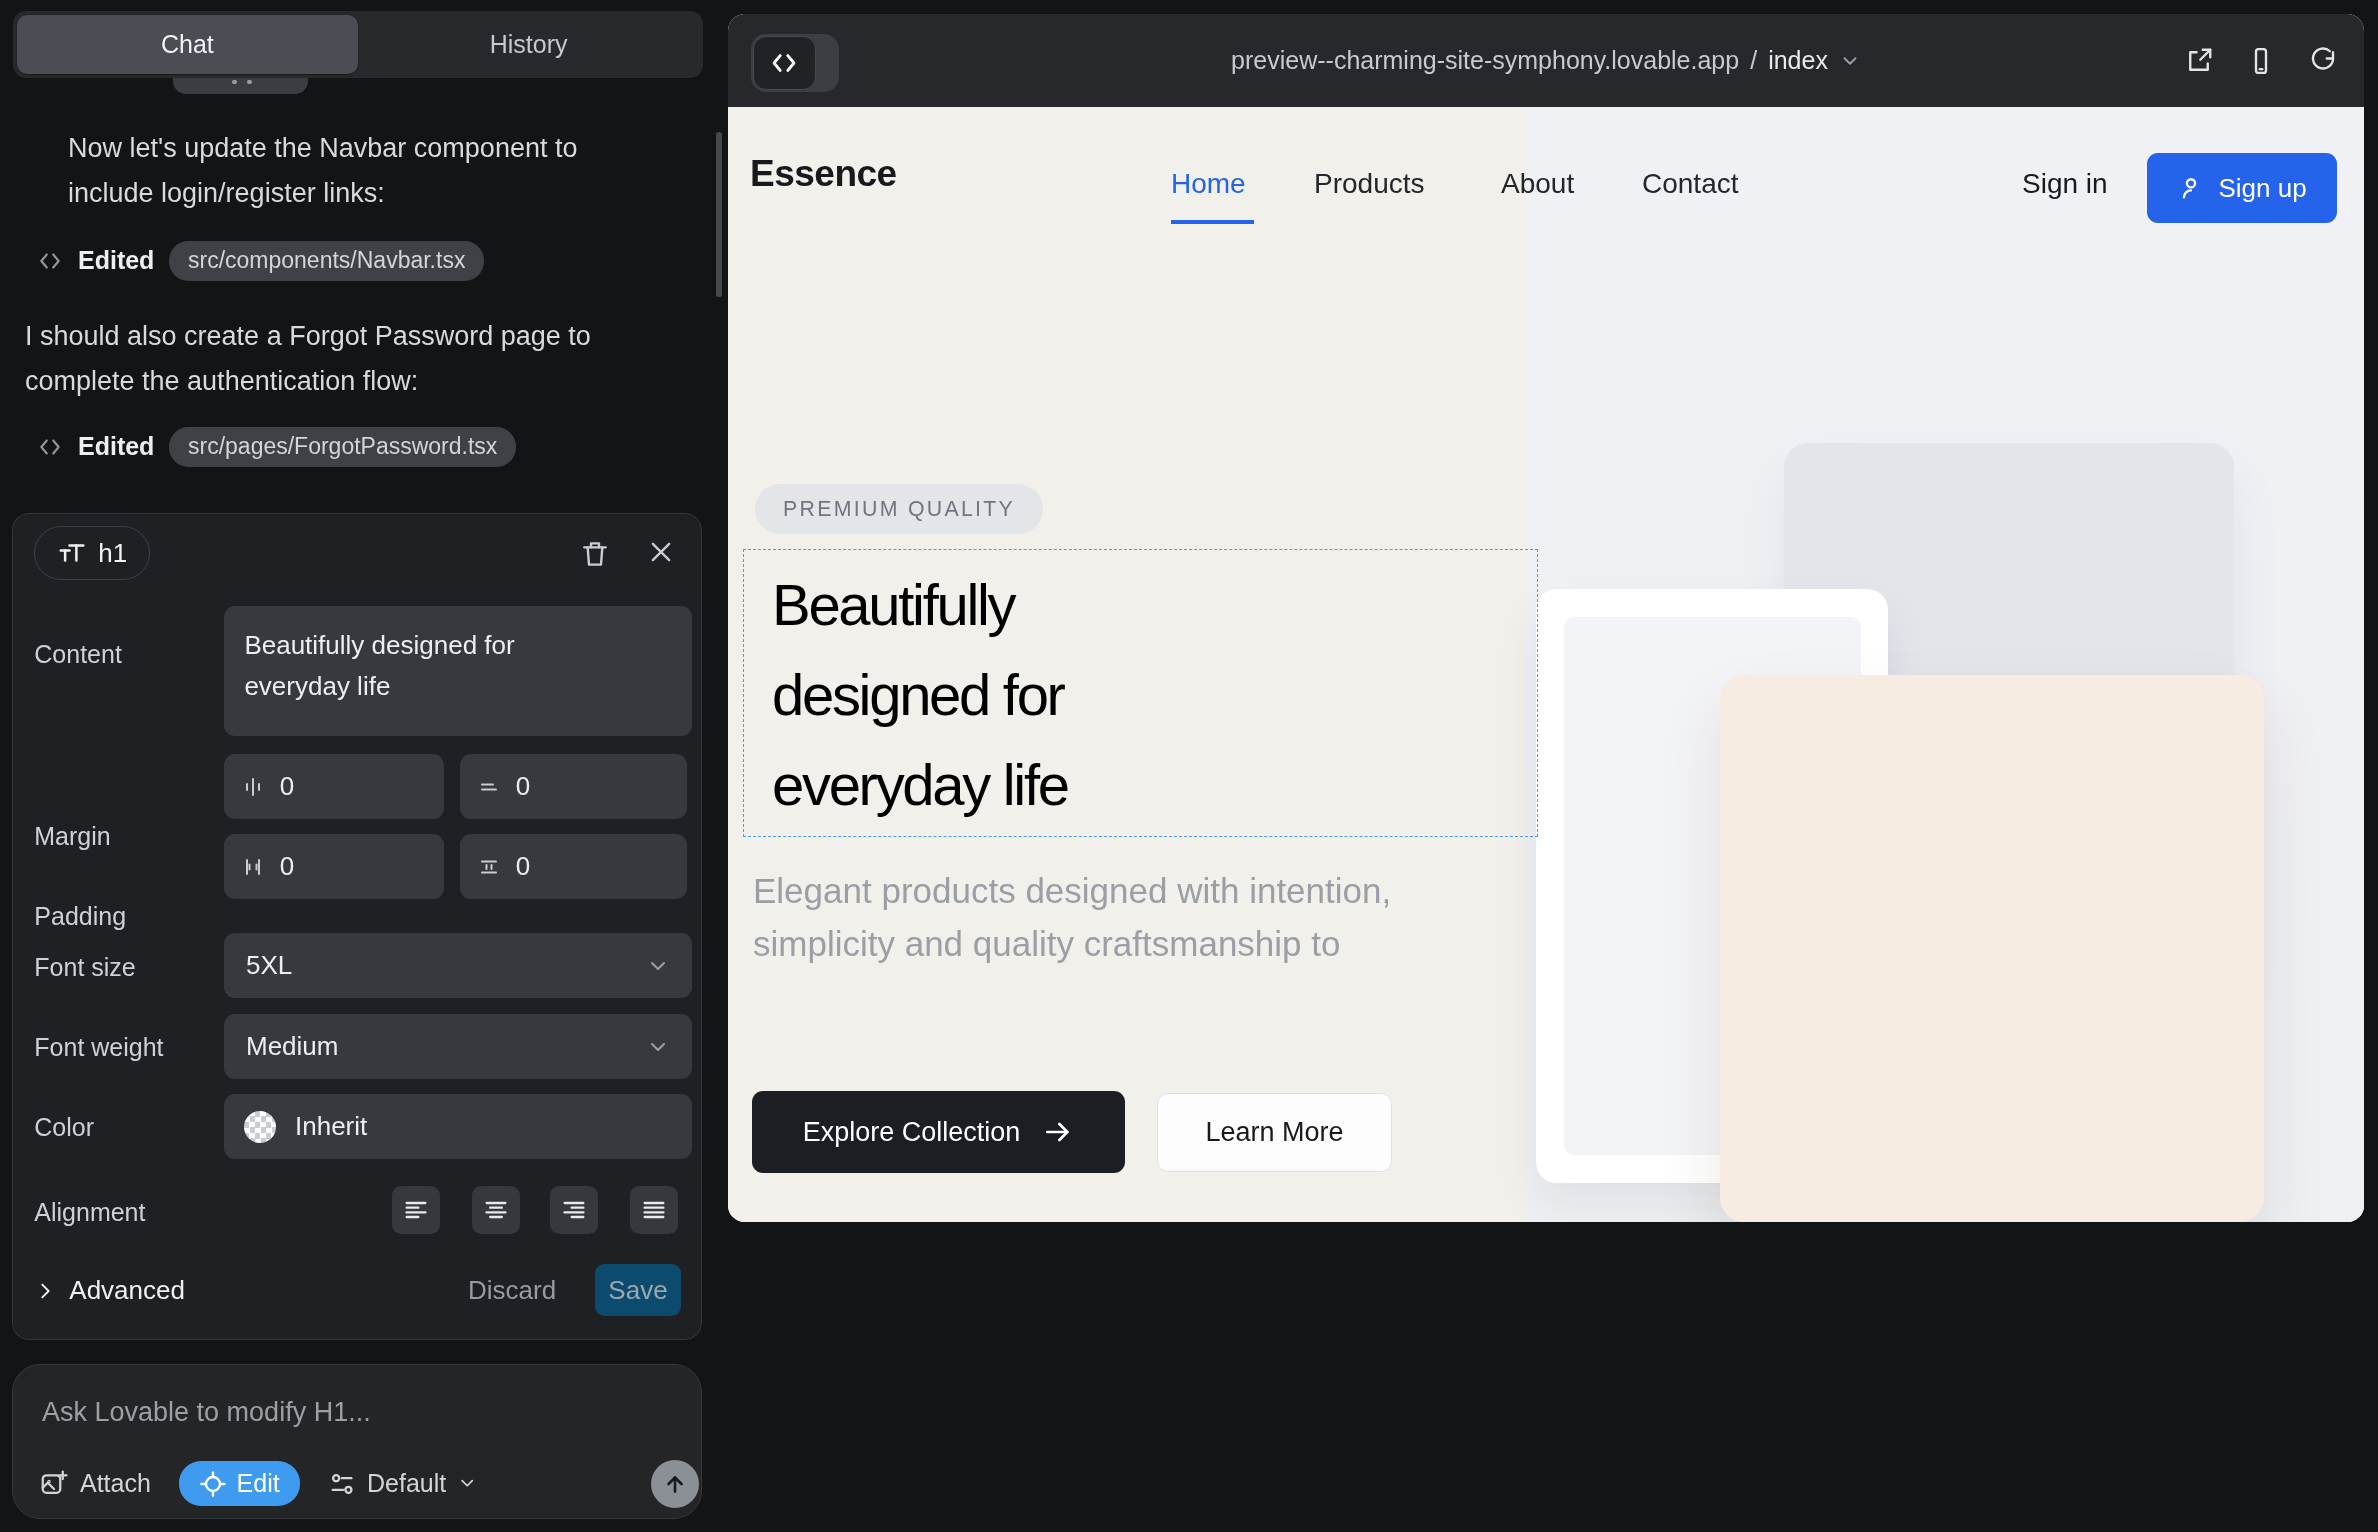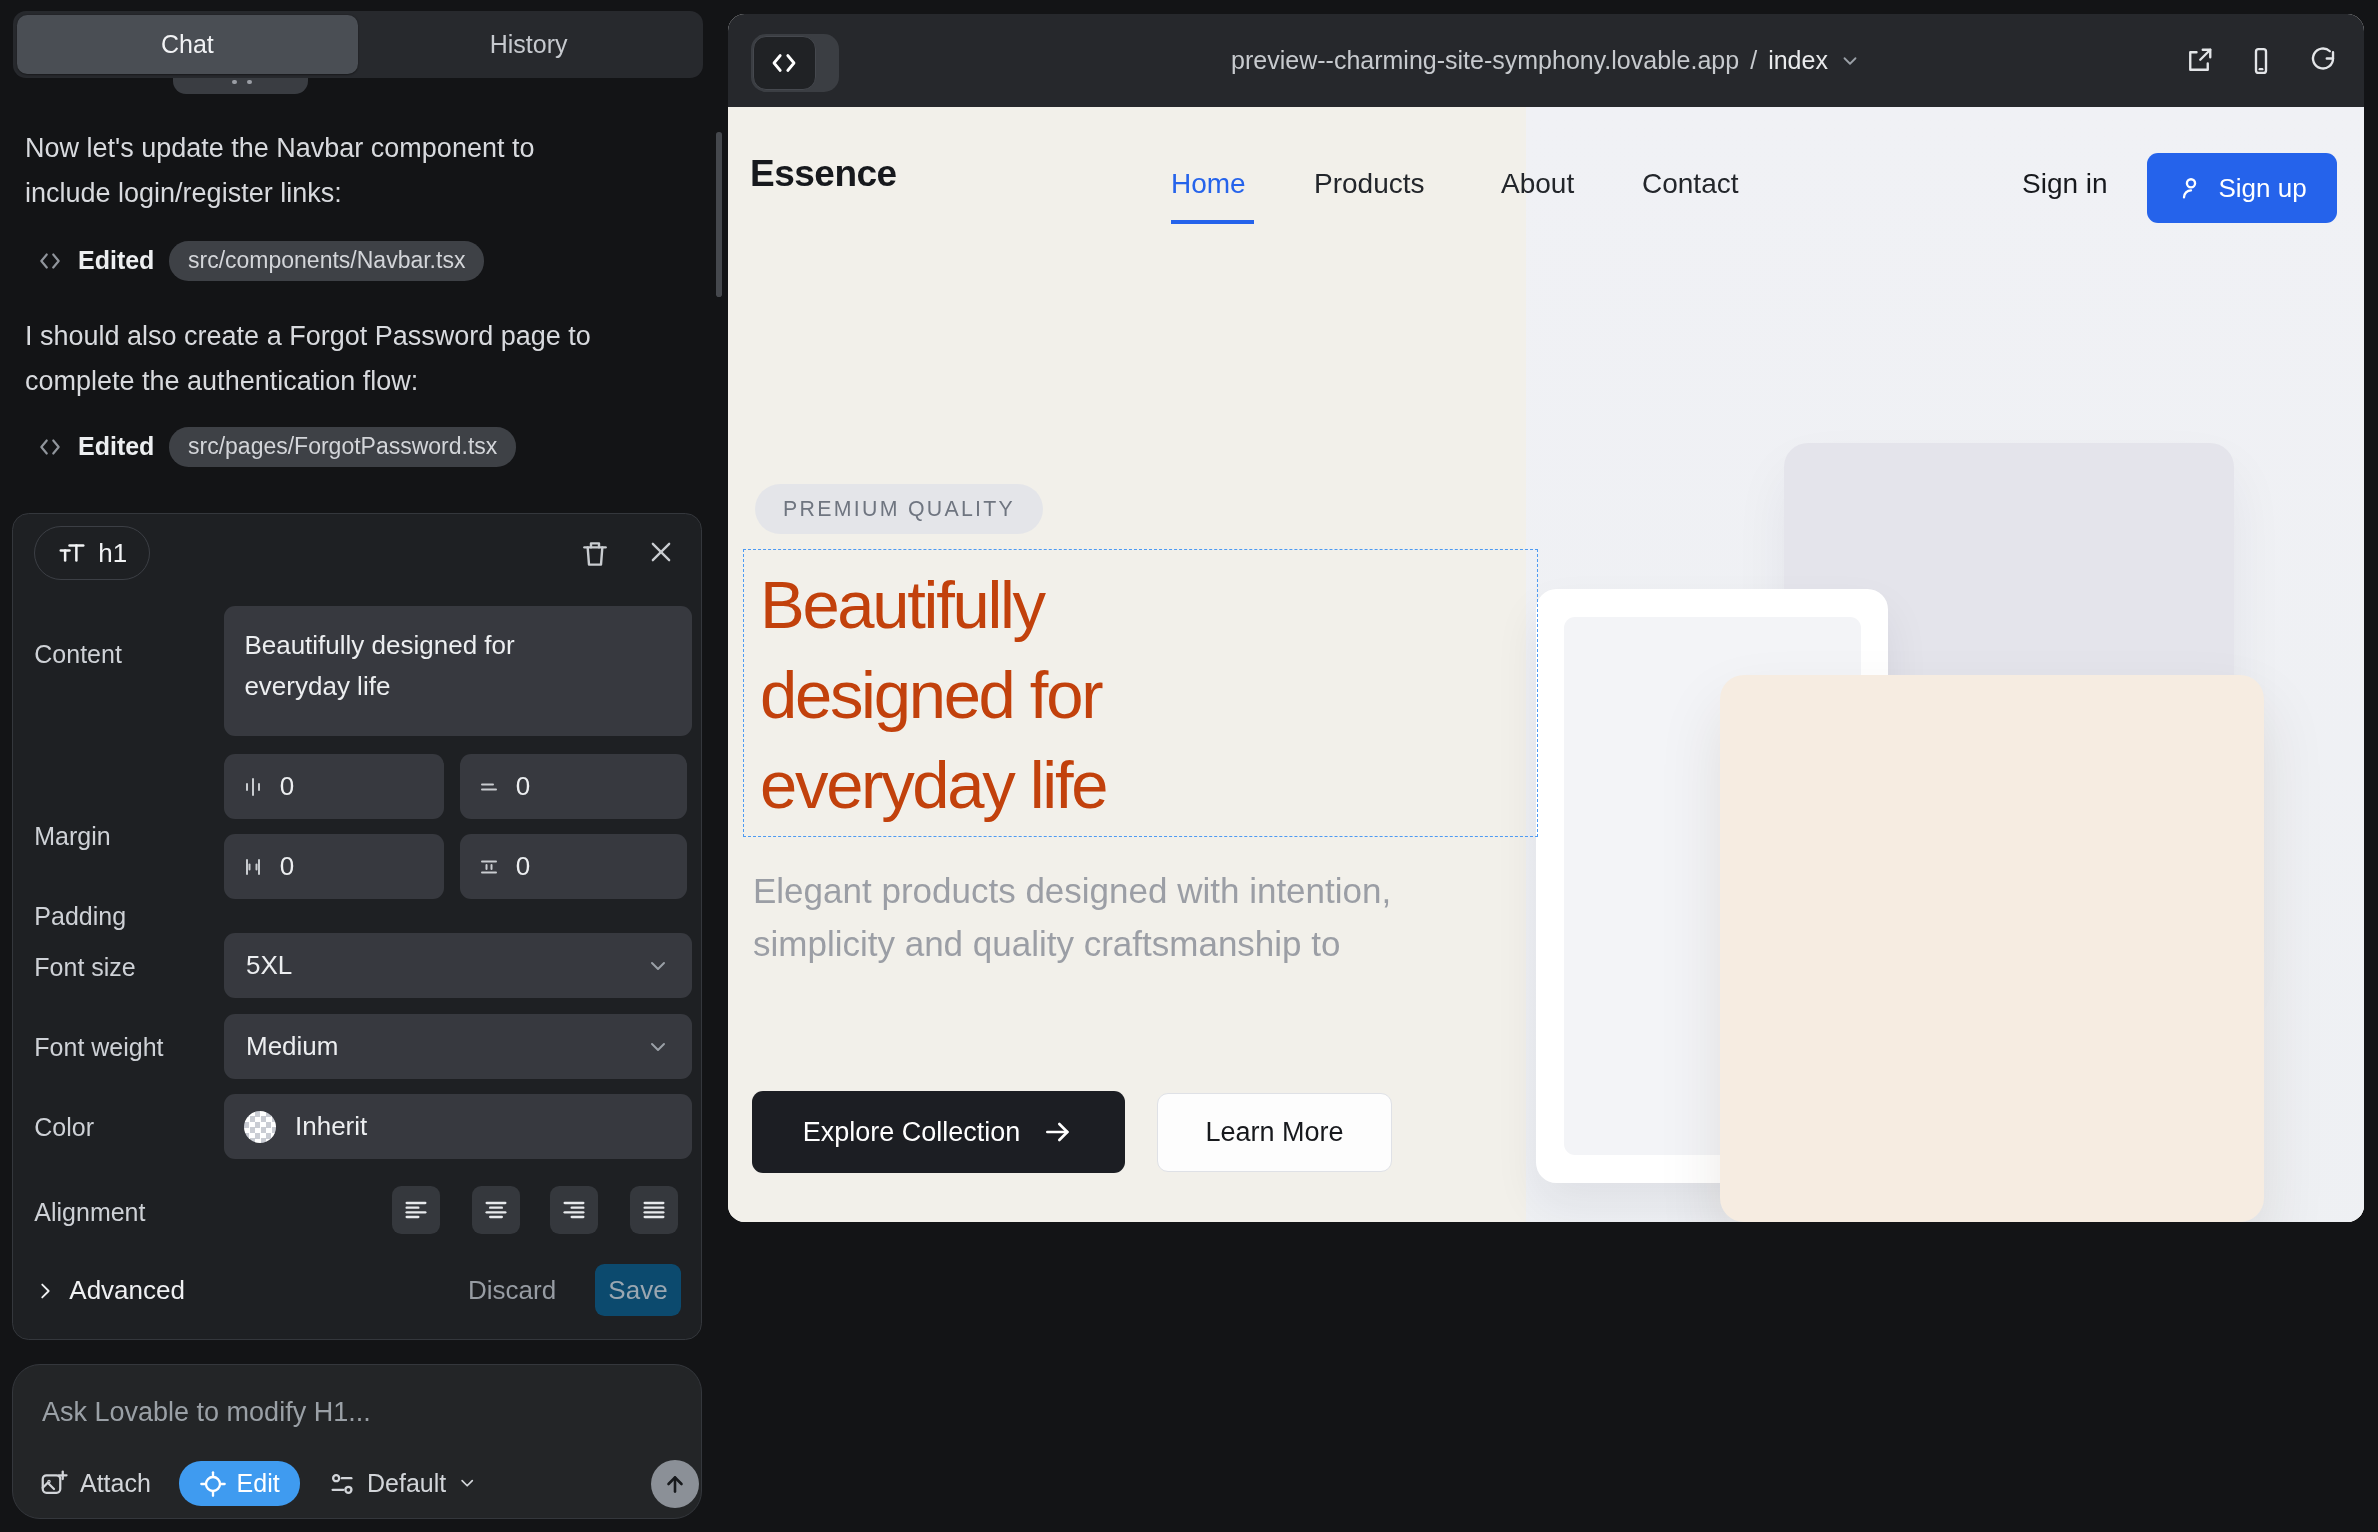--- a/index.html
+++ b/index.html
@@ -19,21 +19,21 @@
 
   .clipped-chip { position:absolute; left:173px; top:78px; width:135px; height:16px; background:#3a3d42;
                   border-radius:0 0 13px 13px; }
   .clipped-chip::before { content:""; position:absolute; left:59px; top:1.9px; width:4.6px; height:4.6px;
                   border-radius:50%; background:#9a9ea4; box-shadow:15px 0 0 #9a9ea4; }
 
   .panel-scrollbar { position:absolute; left:716px; top:132px; width:5.6px; height:165px;
                      background:#45484d; border-radius:2.8px; }
 
   .chat-msg { position:absolute; left:25px; width:677px; color:#d8dade; font-size:27px; line-height:45px; }
-  .msg-1 { top:126px; } .msg-2 { top:314px; }
+  .msg-1 { top:126px;margin-left:43px; } .msg-2 { top:314px; }
 
   .edited-row { position:absolute; left:37px; height:41px; display:flex; align-items:center; gap:15px; }
   .edited-1 { top:240px; } .edited-2 { top:426px; }
   .edited-row .code-ic { color:#90959c; }
   .edited-label { color:#eceef0; font-size:25px; font-weight:bold; }
   .file-chip { background:#3e4146; color:#d3d5d9; font-size:23px; padding:6.5px 18.6px; border-radius:19.5px; }
 
   
   .editor { position:absolute; left:12px; top:513px; width:690px; height:827px; background:#1e2023;
             border:0.9px solid #34373c; border-radius:16.7px; }
@@ -115,22 +115,22 @@
   .signin { position:absolute; left:1294px; top:61px; font-size:28px; color:#17191d; cursor:pointer; }
   .signup { position:absolute; left:1419px; top:46px; width:190px; height:70px; background:#2563eb; color:#fff;
             border:none; border-radius:11px; font-size:26px; display:flex; align-items:center;
             justify-content:center; gap:13px; cursor:pointer; }
 
   .badge { position:absolute; left:27px; top:377px; height:50px; padding:0 28px; background:#e4e5e9;
            border-radius:25px; display:flex; align-items:center; font-size:21.3px; letter-spacing:2.3px;
            color:#6f7580; font-weight:500; }
   .selection-box { position:absolute; left:15px; top:442px; width:795px; height:288px;
                    border:1.9px dashed #4d9af2; }
-  .hero-h1 { position:absolute; left:32px; top:453px; font-size:67px; line-height:90px; font-weight:500;
-             color:#c2410c; letter-spacing:-2.3px; }
+  .hero-h1 { position:absolute; left:44px; top:453px; font-size:58px; line-height:90px; font-weight:500;
+             color:#000000; letter-spacing:-2.3px; }
   .hero-p { position:absolute; left:25px; top:757px; font-size:35px; line-height:53px; color:#9b9ea5; }
   .cta-primary { position:absolute; left:24px; top:984px; width:373px; height:82px; background:#1c1e23;
                  color:#fff; border:none; border-radius:11px; font-size:27px; display:flex; align-items:center;
                  justify-content:center; gap:22px; cursor:pointer; }
   .cta-secondary { position:absolute; left:429px; top:986px; width:235px; height:79px; background:#fdfdfd;
                    color:#17191d; border:1.9px solid #dfe1e6; border-radius:11px; font-size:27px;
                    display:flex; align-items:center; justify-content:center; cursor:pointer; }
 </style>
 </head>
 <body>

